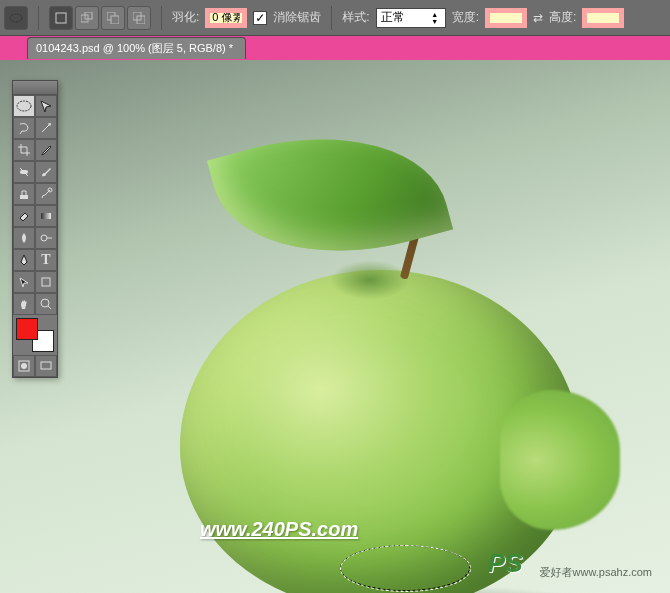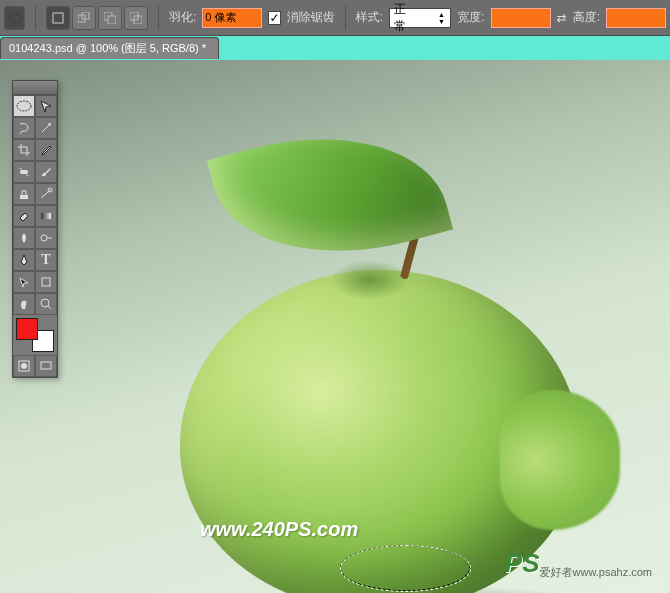--- a/index.html
+++ b/index.html
@@ -34,23 +34,23 @@
       cursor: pointer;
     }
     .icon-btn.active { background: #4a4a4a; }
     .sep {
       width: 1px; height: 24px;
       background: #555;
       margin: 0 4px;
     }
     .label { color: #ddd; white-space: nowrap; text-align: center; }
     .input-small {
-      width: 60px; height: 20px;
-      background: #f97316;
-      border: 1px solid #fca5a5;
+      width: 42px; height: 20px;
+      background: #fef9c3;
+      border: 5px solid #fca5a5;
       font-size: 11px;
       padding: 0 2px;
       color: #000;
     }
     .checkbox {
       width: 14px; height: 14px;
       background: #fff;
       border: 1px solid #444;
       display: inline-flex;
       align-items: center;
@@ -72,23 +72,24 @@
     .dropdown .arrows {
       width: 12px;
       display: flex;
       flex-direction: column;
       font-size: 7px;
       line-height: 7px;
       text-align: center;
     }
     .tab-bar {
       height: 24px;
-      background: #5eead4;
-      display: flex;
-      align-items: center;
+      background: #ec4899;
+      display: flex;
+      align-items: center;
+      padding-left: 27px;
     }
     .tab {
       background: #848484;
       border: 1px solid #4a4a4a;
       border-bottom: none;
       border-radius: 4px 4px 0 0;
       height: 22px;
       padding: 0 12px 0 8px;
       display: flex;
       align-items: center;
@@ -231,27 +232,28 @@
     }
     .watermark1 {
       position: absolute;
       left: 200px; top: 458px;
       font-size: 20px;
       font-weight: bold;
       font-style: italic;
       color: #fff;
       font-family: Arial, sans-serif;
       text-shadow: 1px 1px 2px rgba(0,0,0,0.3);
+      text-decoration: underline;
     }
     .watermark2 {
       position: absolute;
       right: 18px; bottom: 14px;
       display: flex;
       align-items: flex-end;
-      gap: 0;
+      gap: 17px;
     }
     .wm2-logo {
       font-size: 26px;
       font-weight: bold;
       font-style: italic;
       color: #3a8a3a;
       font-family: Arial, sans-serif;
       text-shadow: 1px 1px 0 #fff;
     }
     .wm2-text {

